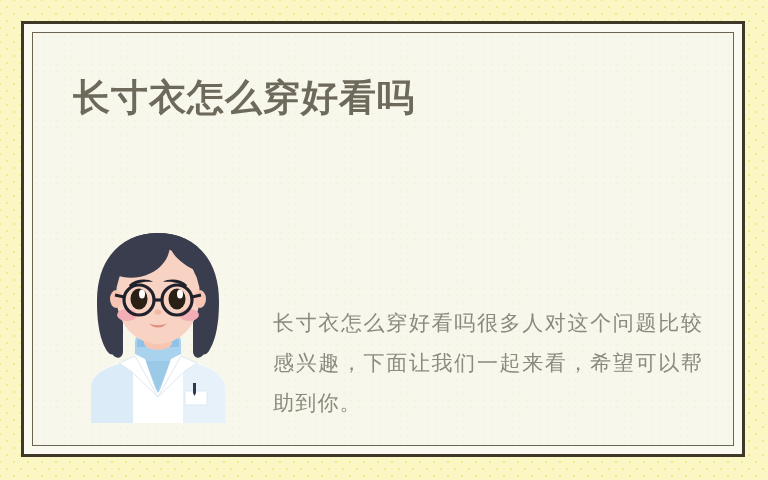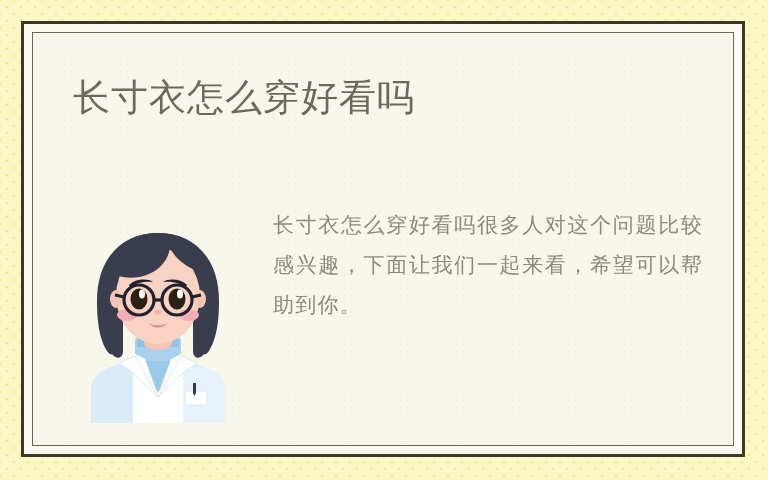--- a/index.html
+++ b/index.html
@@ -36,28 +36,28 @@
       radial-gradient(circle, #F2F1E2 0.9px, rgba(0,0,0,0) 1.1px);
     background-size:7px 7px;
   }
   
   #title{
     position:absolute;left:40px;top:42px;
     font-size:37px;
     line-height:1.25;
     letter-spacing:1px;
     color:#6E6A5B;
-    font-weight:400;
+    font-weight:700;
     white-space:nowrap;
     font-family:"Liberation Sans","DejaVu Sans",sans-serif;
   }
   
   #content{
     position:absolute;left:32px;top:172px;right:30px;
-    display:flex;align-items:flex-start;
+    display:flex;align-items:flex-end;
   }
   
   #figure{
     position:relative;
     width:170px;height:200px;
     flex:0 0 170px;
     margin-left:8px;
     margin-top:18px;
   }
   #figure svg{display:block;width:170px;height:200px;}

